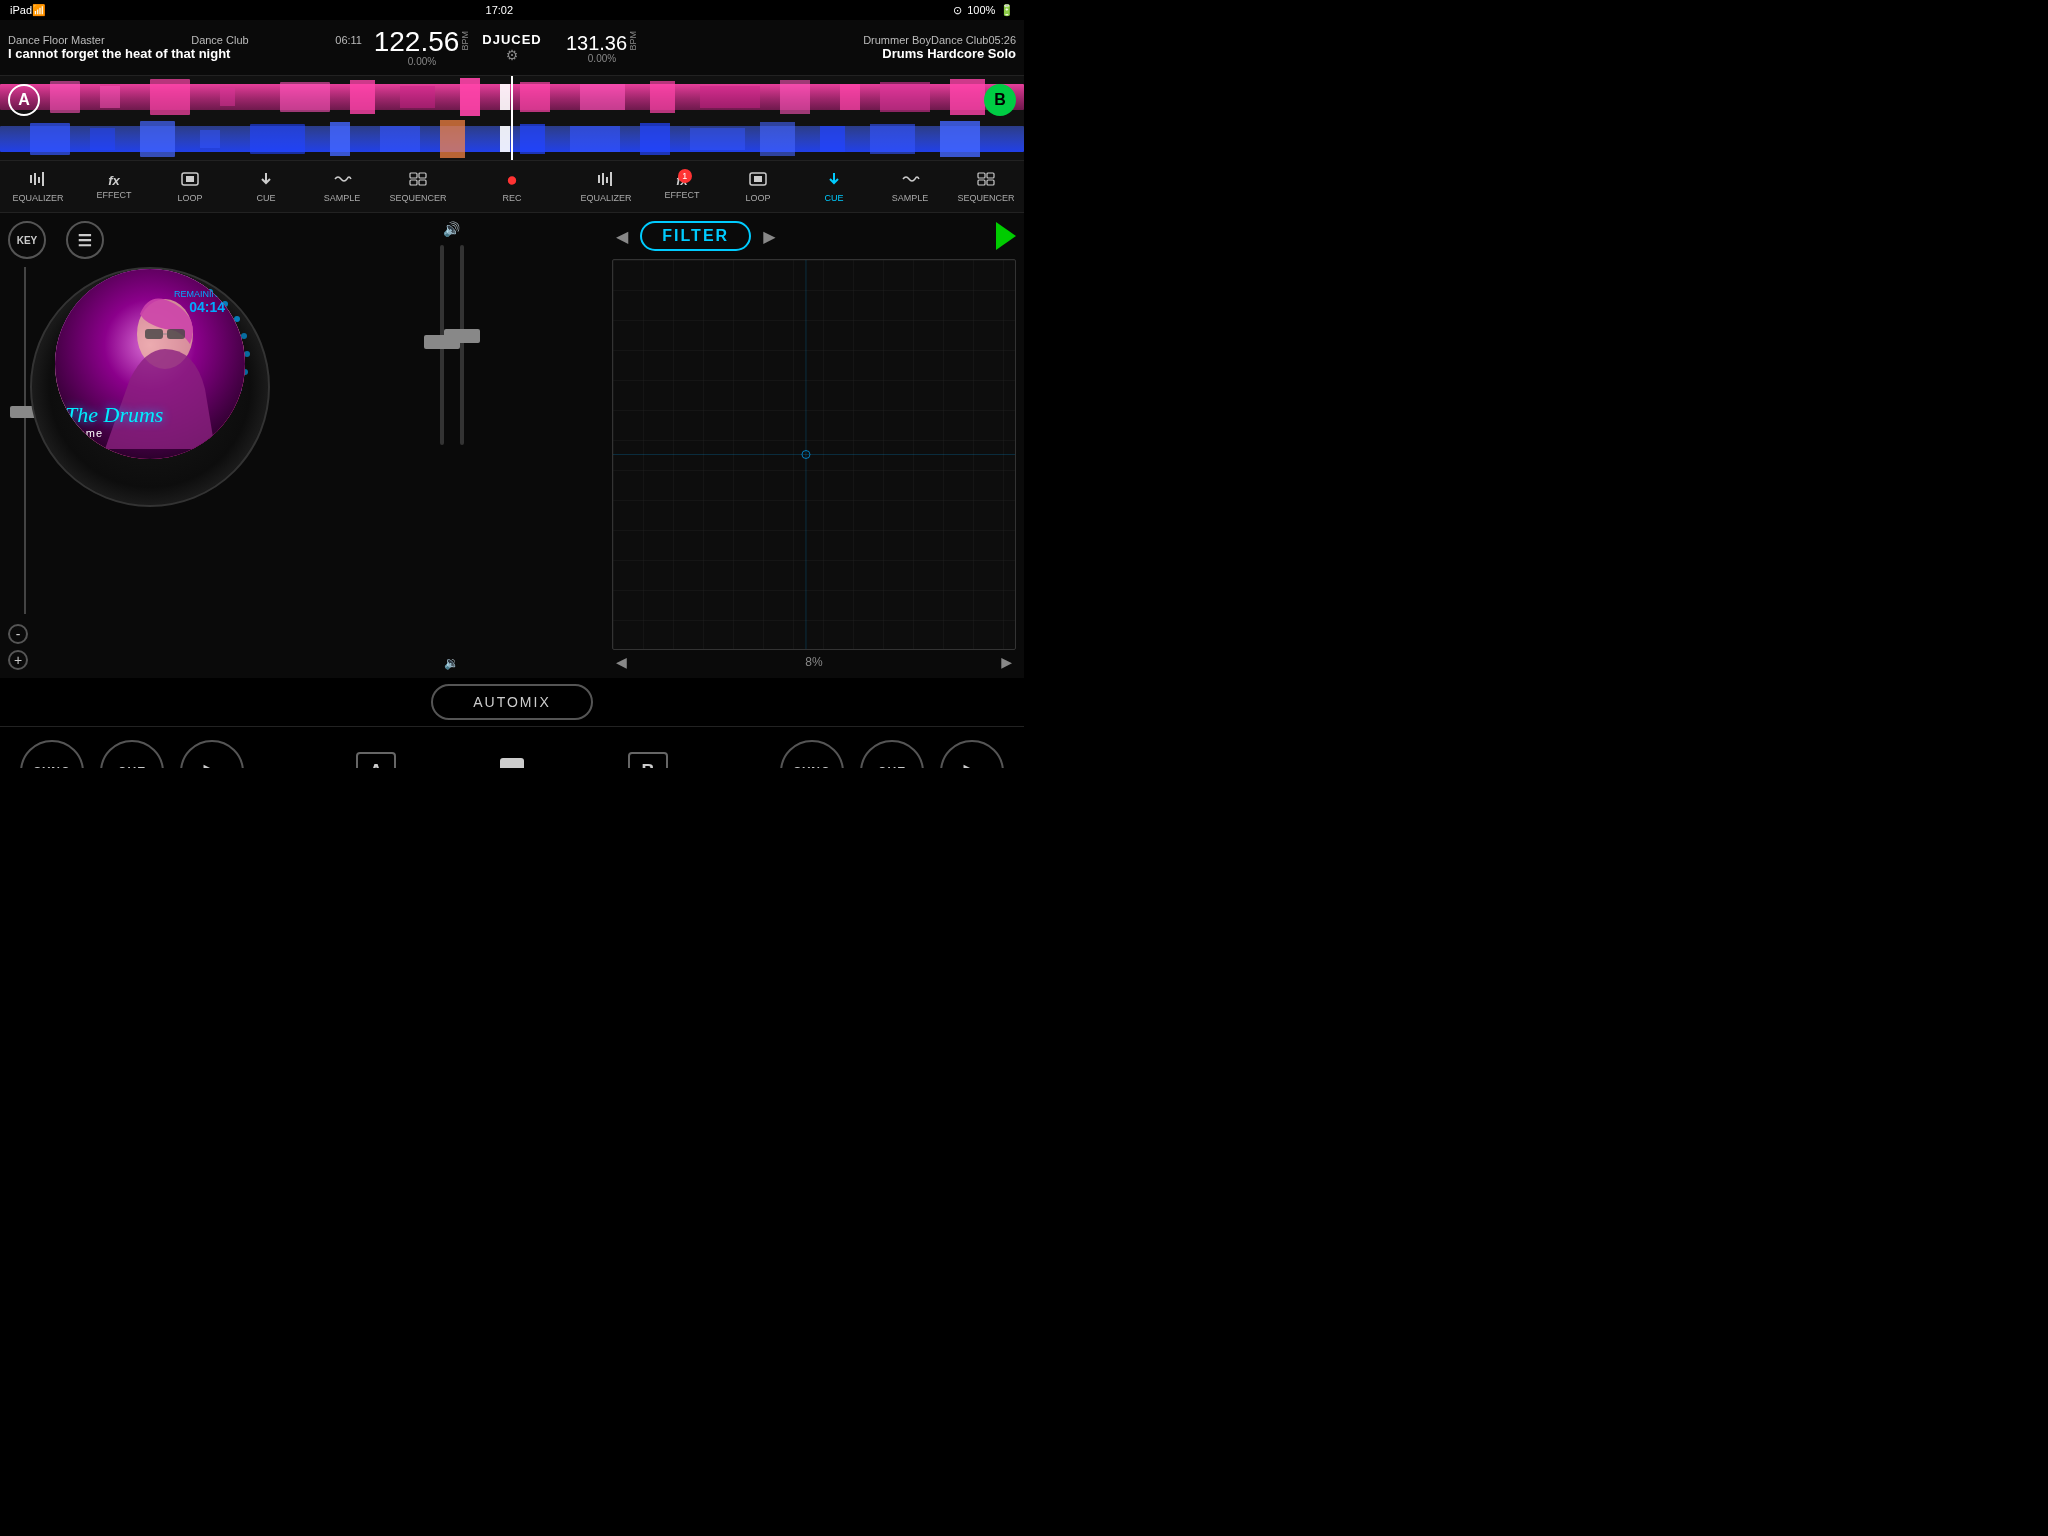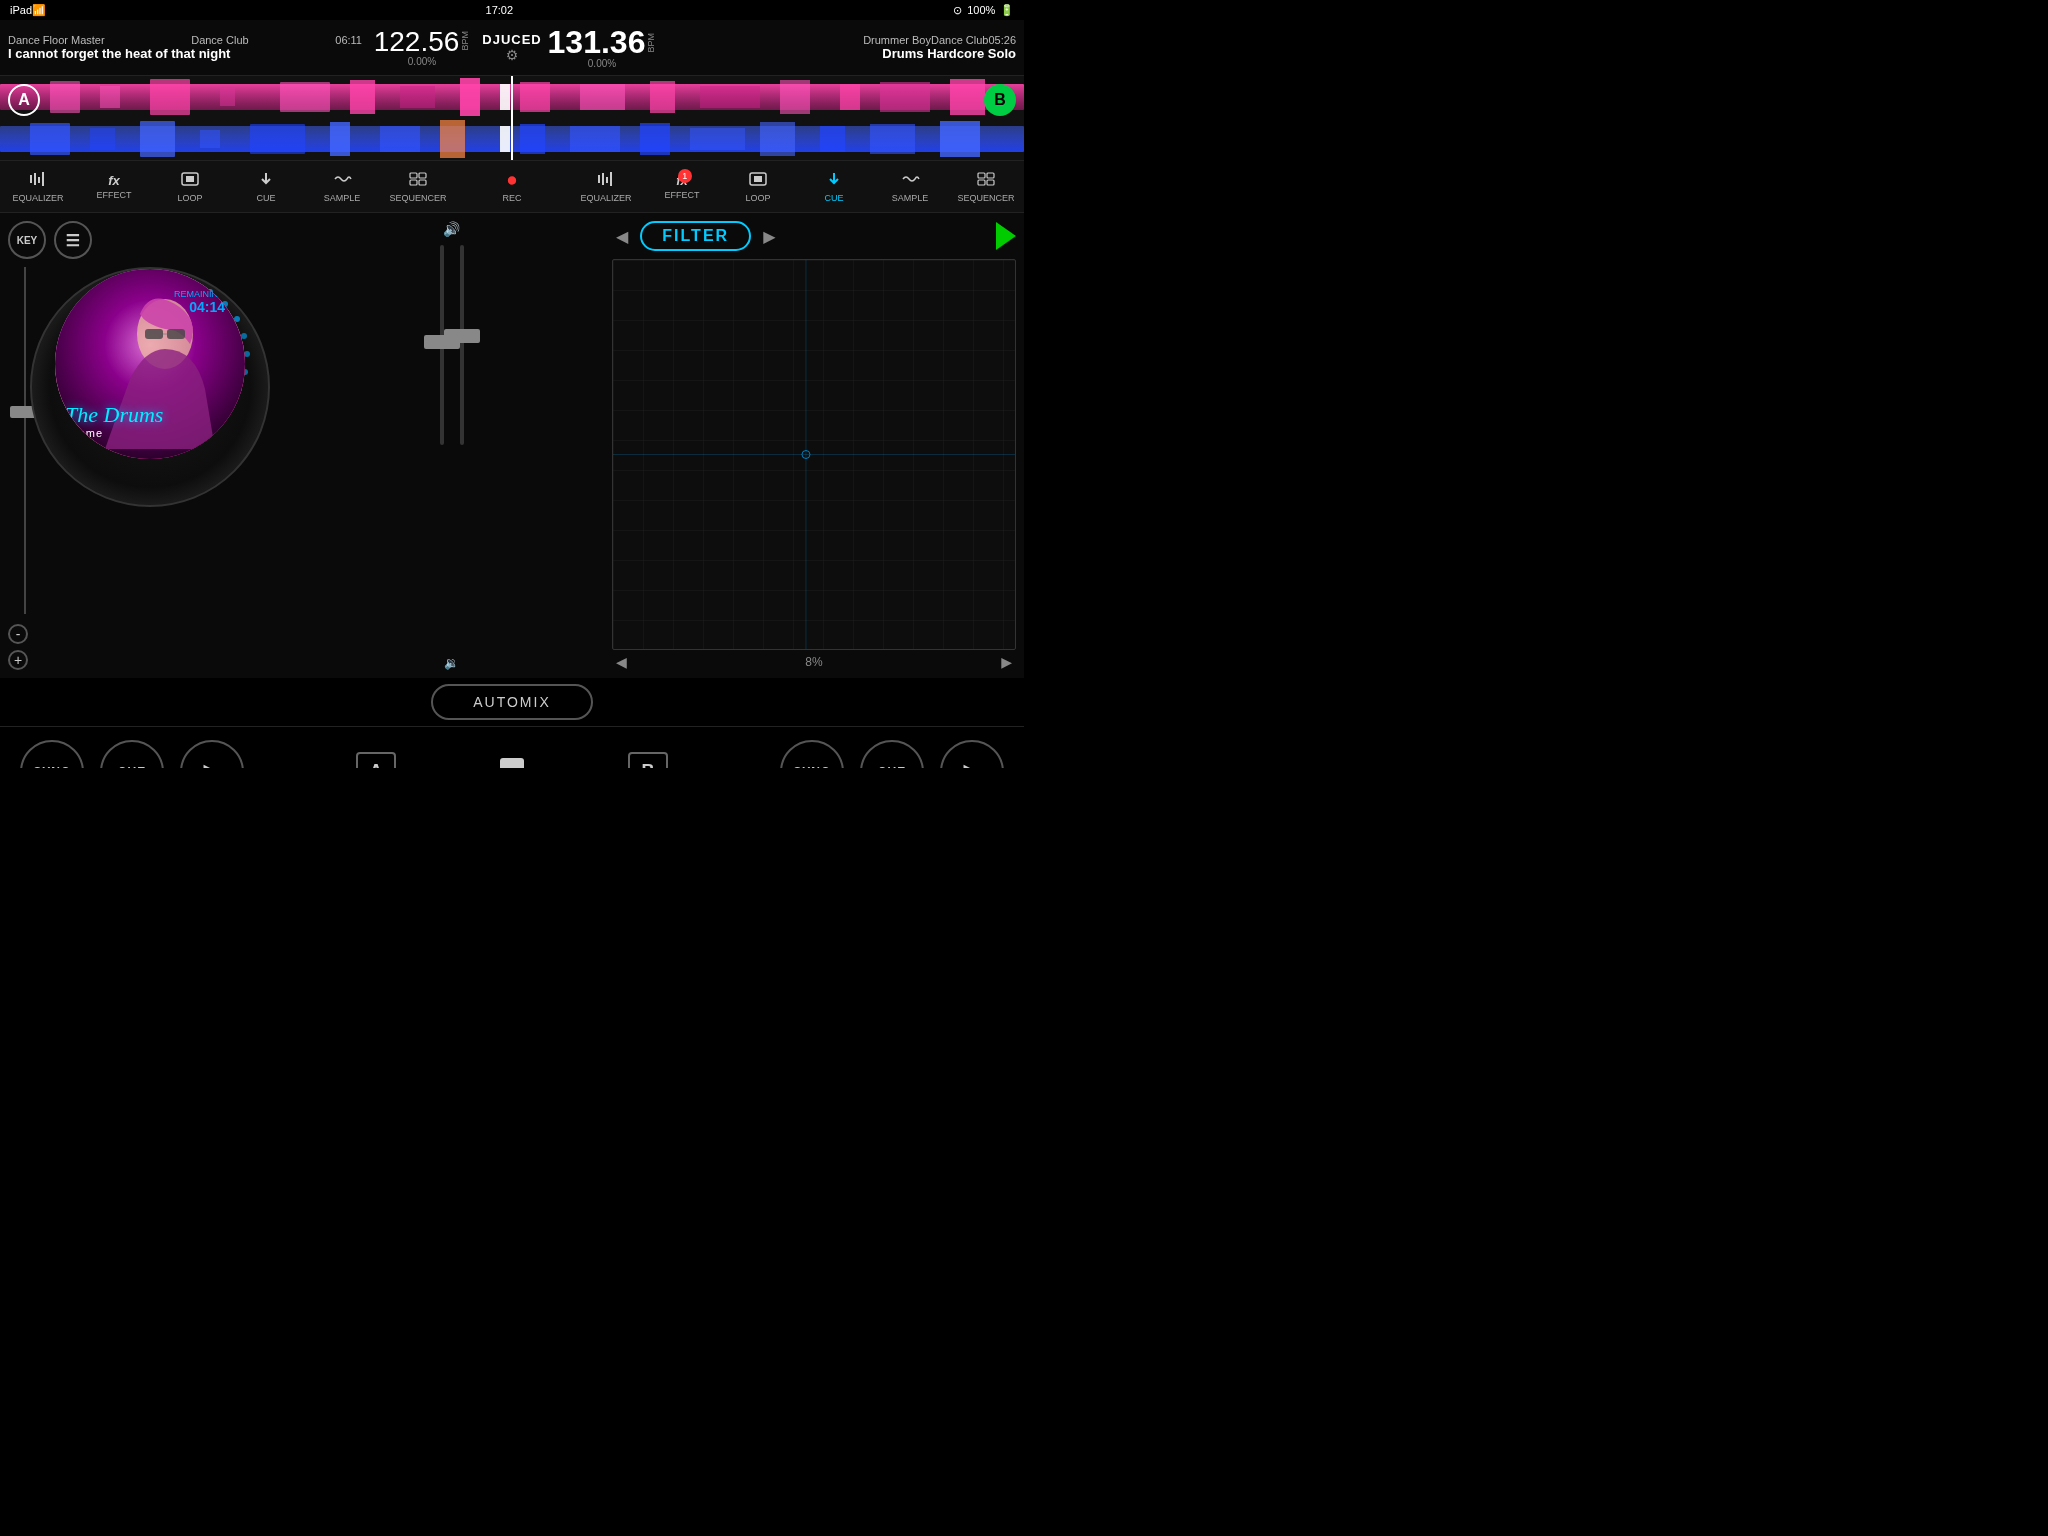--- a/index.html
+++ b/index.html
@@ -229,21 +229,21 @@
       display: flex;
       flex-direction: column;
       align-items: center;
       padding: 8px;
       position: relative;
     }
     .left-panel-top {
       display: flex;
       justify-content: flex-start;
       width: 100%;
-      gap: 8px;
+      gap: 20px;
       margin-bottom: 4px;
     }
     .round-btn {
       width: 38px;
       height: 38px;
       border-radius: 50%;
       border: 2px solid #555;
       background: transparent;
       color: #ccc;
       font-size: 10px;
@@ -666,21 +666,21 @@
     <div class="bpm-offset">0.00%</div>
   </div>
 
   <div class="djuced-logo">
     <span style="font-size:13px;font-weight:bold;letter-spacing:1px">DJUCED</span>
     <span style="font-size:14px;color:#888;cursor:pointer">⚙</span>
   </div>
 
   <div class="bpm-block">
     <div class="bpm-value">
-      <span style="font-size:32px;font-weight:700">131.36</span>
+      <span style="font-size:20px;font-weight:400">131.36</span>
       <span style="font-size:9px;color:#888;margin-left:2px;writing-mode:vertical-lr;transform:rotate(180deg)">BPM</span>
     </div>
     <div class="bpm-offset">0.00%</div>
   </div>
 
   <div class="deck-info" style="flex:1.2;text-align:right">
     <div class="deck-info-row1" style="justify-content:flex-end">
       <span>Drummer Boy</span>
       <span>Dance Club</span>
       <span>05:26</span>

